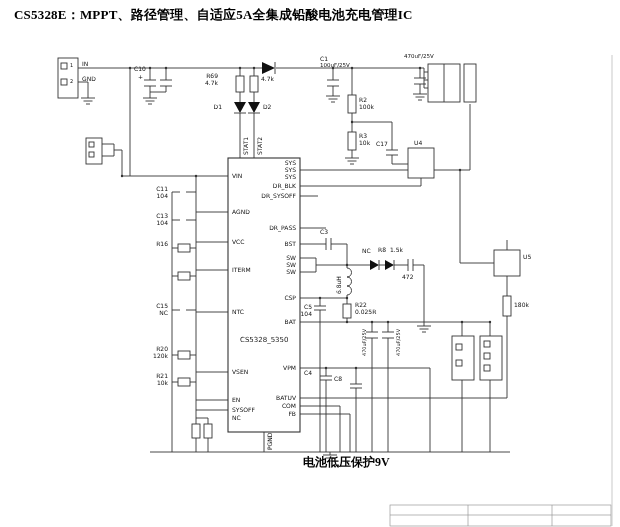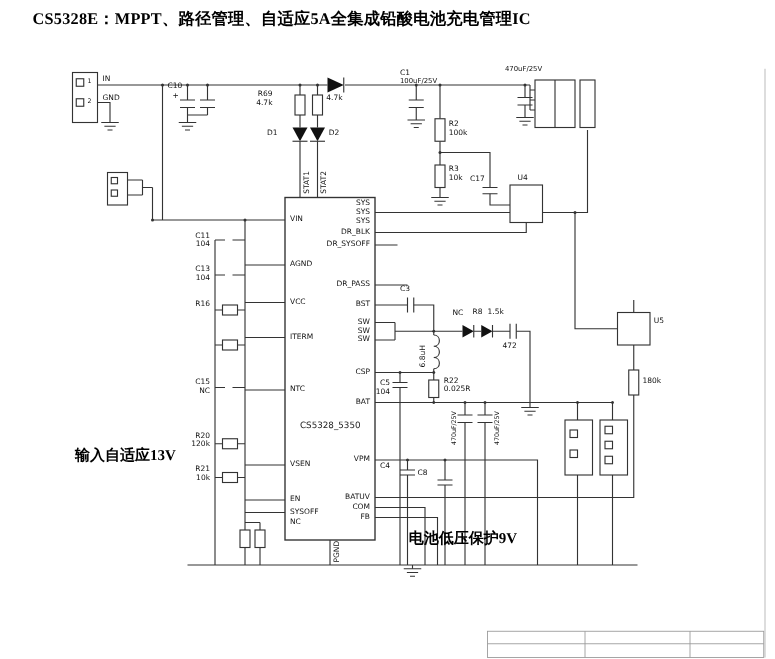--- a/index.html
+++ b/index.html
@@ -9,26 +9,26 @@
   .w{stroke:#333;stroke-width:0.9;fill:none;}
   .comp{stroke:#333;stroke-width:0.9;fill:#ffffff;}
   .blk{fill:#111;stroke:none;}
   .gnd{stroke:#333;stroke-width:0.9;fill:none;}
   .tb{stroke:#999;stroke-width:0.7;fill:none;}
   .border{stroke:#bbb;stroke-width:0.8;fill:none;}
   .dot{fill:#333;stroke:none;}
   #labels{position:absolute;left:0;top:0;width:620px;height:527px;pointer-events:none;}
   .lbl{position:absolute;font-size:6px;line-height:1;color:#111;white-space:nowrap;
        transform-origin:0 0;font-family:"DejaVu Sans",sans-serif;}
-  .hdr{position:absolute;font-weight:bold;font-size:13px;color:#000;white-space:nowrap;letter-spacing:0.2px;margin-left:12px;}
+  .hdr{position:absolute;font-weight:bold;font-size:13px;color:#000;white-space:nowrap;letter-spacing:0.2px;}
   #hdr1{left:14px;top:6px;}
   #hdr2{left:14px;top:27px;}
   .note{position:absolute;font-weight:bold;font-size:12px;color:#000;white-space:nowrap;}
   #note-input{left:60px;top:356px;}
-  #note-batlow{left:303px;top:422px;margin-left:24px;}
+  #note-batlow{left:303px;top:454px;}
   #note-over{left:385px;top:413px;}
   #ic-name{position:absolute;left:240px;top:336px;font-size:7px;color:#222;font-family:"DejaVu Sans",sans-serif;}
   #company{position:absolute;left:0;right:0;top:469px;text-align:center;font-size:26px;
            font-weight:bold;letter-spacing:2px;color:#000;}
 </style>
 </head>
 <body>
 
 <div id="canvas">
 
@@ -231,18 +231,17 @@
       <span class="lbl" style="left: 168px; top: 303px; transform: translateX(-100%);">C15</span>
       <span class="lbl" style="left: 168px; top: 310px; transform: translateX(-100%);">NC</span>
       <span class="lbl" style="left: 168px; top: 346px; transform: translateX(-100%);">R20</span>
       <span class="lbl" style="left: 168px; top: 353px; transform: translateX(-100%);">120k</span>
       <span class="lbl" style="left: 168px; top: 373px; transform: translateX(-100%);">R21</span>
       <span class="lbl" style="left: 168px; top: 380px; transform: translateX(-100%);">10k</span>
     </div>
 
   <div class="hdr" id="hdr1">CS5328E：MPPT、路径管理、自适应5A全集成铅酸电池充电管理IC</div>
 
-  <div class="note" id="note-input">输入自适应13V</div>
   <div class="note" id="note-batlow">电池低压保护9V</div>
 
   <div id="ic-name">CS5328_5350</div>
 
 </div>
 
 </body></html>

